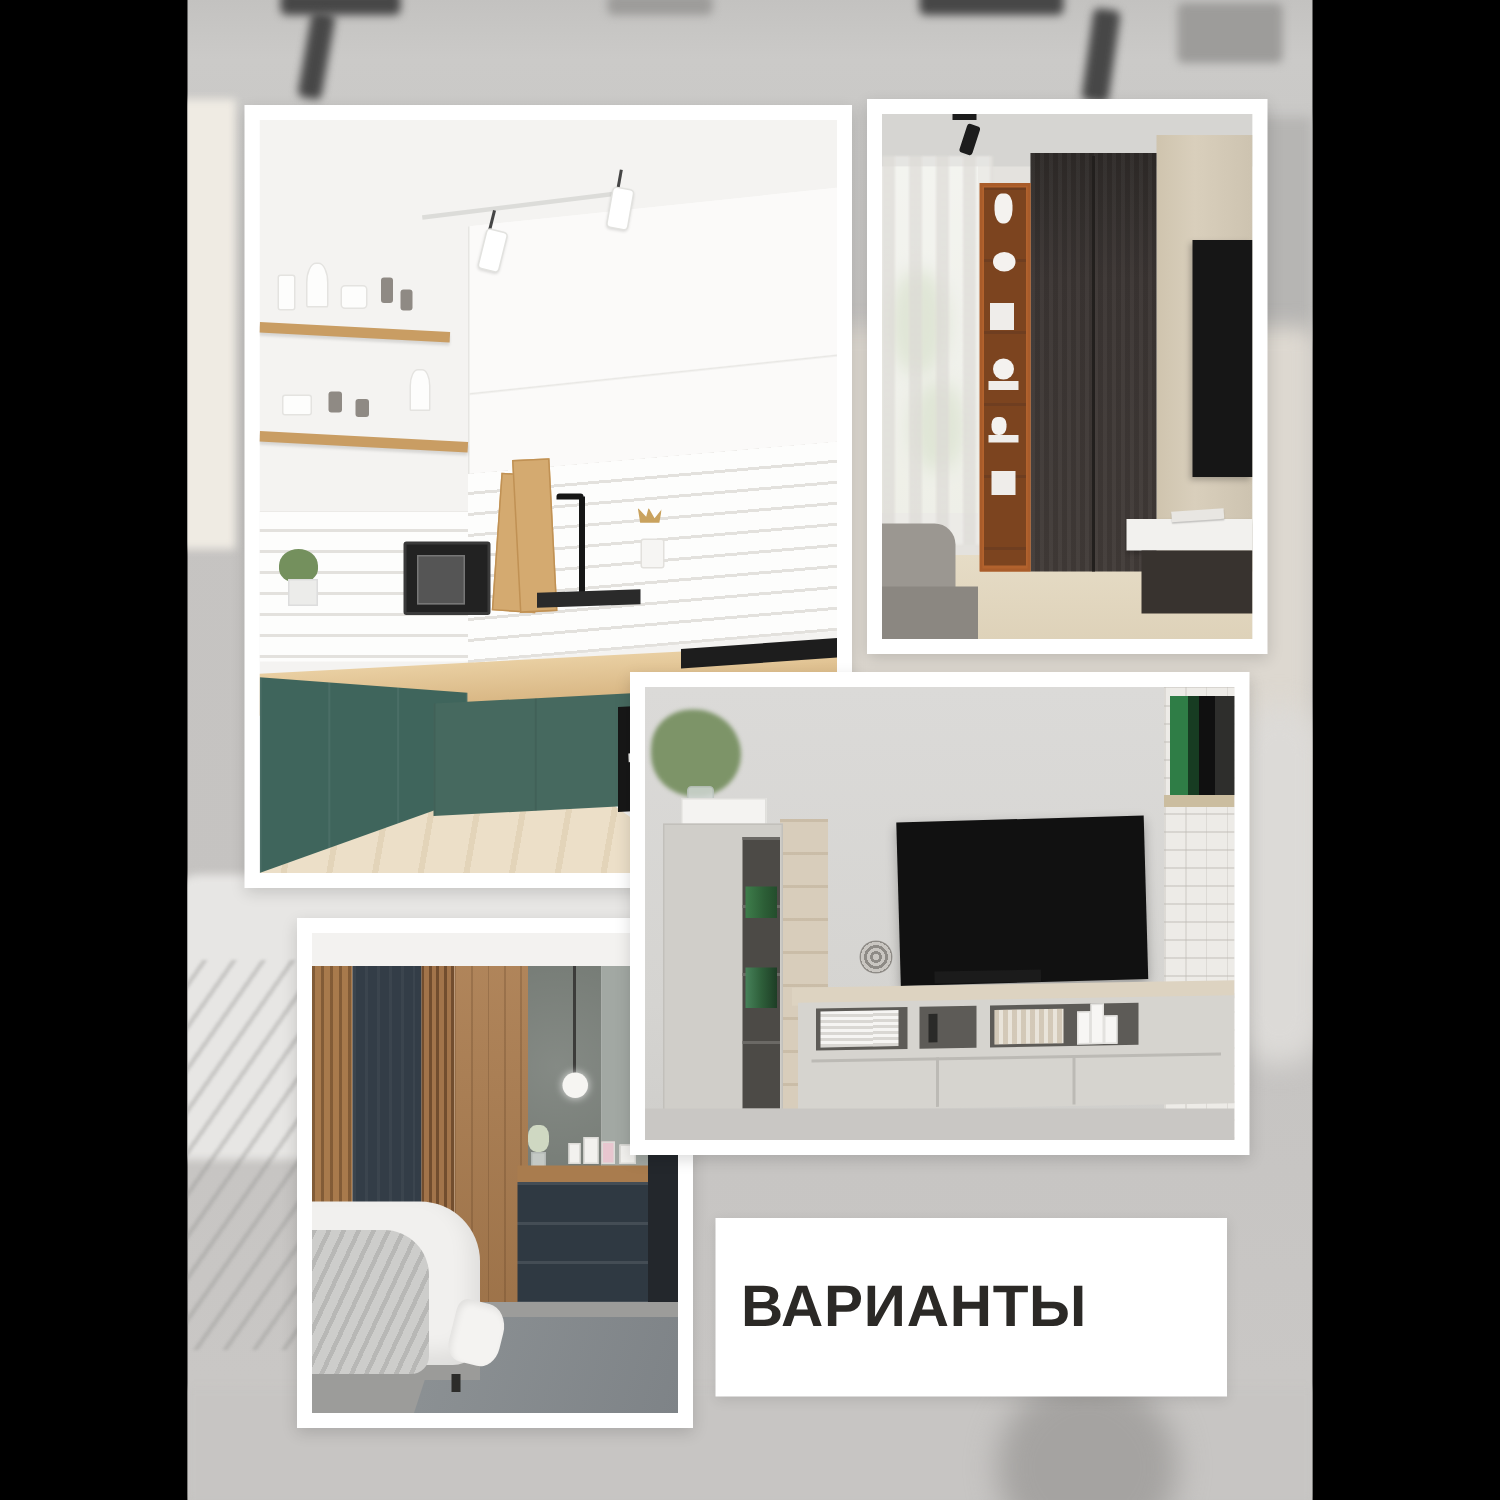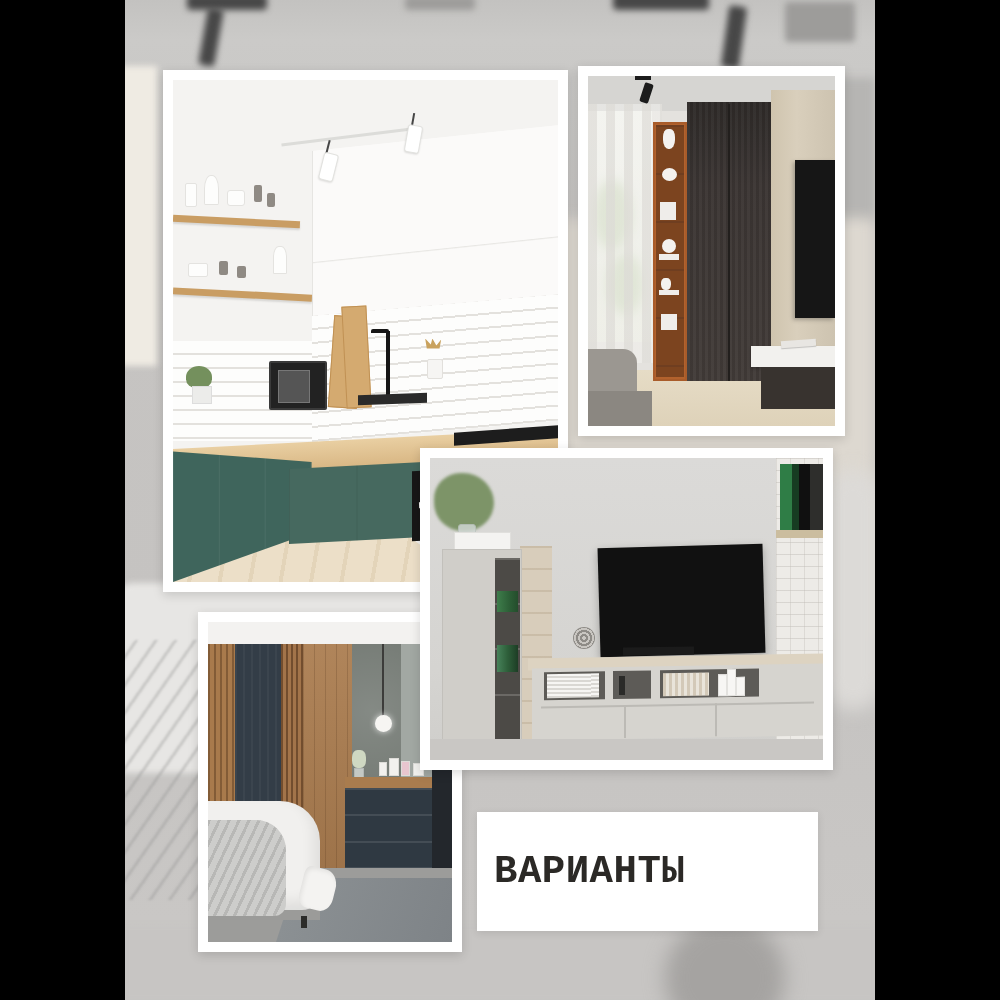--- a/index.html
+++ b/index.html
@@ -158,21 +158,21 @@
            box-shadow:inset -6px -8px 14px rgba(0,0,0,.08);}
   .b-blanket{left:-8%;top:62%;width:40%;height:30%;background:#cdcdcb;border-radius:8px 30px 12px 8px;
              background-image:repeating-linear-gradient(115deg,rgba(120,120,118,.25) 0 3px,transparent 3px 9px);}
   .b-pillow{left:38%;top:77%;width:14%;height:13%;background:#f4f3f1;border-radius:20% 40% 35% 30%;transform:rotate(14deg);
             box-shadow:inset 2px 2px 5px rgba(0,0,0,.08);}
 
   
   .caption-box{position:absolute;left:477px;top:812px;width:341px;height:119px;background:#fff;z-index:4;
                display:flex;flex-direction:column;justify-content:center;padding-left:17px;box-sizing:border-box;
                box-shadow:0 2px 8px rgba(0,0,0,.10);}
-  .caption-line{font-weight:700;font-size:39px;line-height:46px;color:#2b2926;letter-spacing:.5px;font-family:Liberation Mono, monospace;}
+  .caption-line{font-weight:700;font-size:39px;line-height:46px;color:#2b2926;letter-spacing:.5px;}
 </style>
 </head>
 <body>
 
 <div class="canvas">
 
   <div class="backdrop">
     <div class="bd bd-cream-band"></div>
     <div class="bd bd-gray-block"></div>
     <div class="bd bd-wall-beige"></div>

